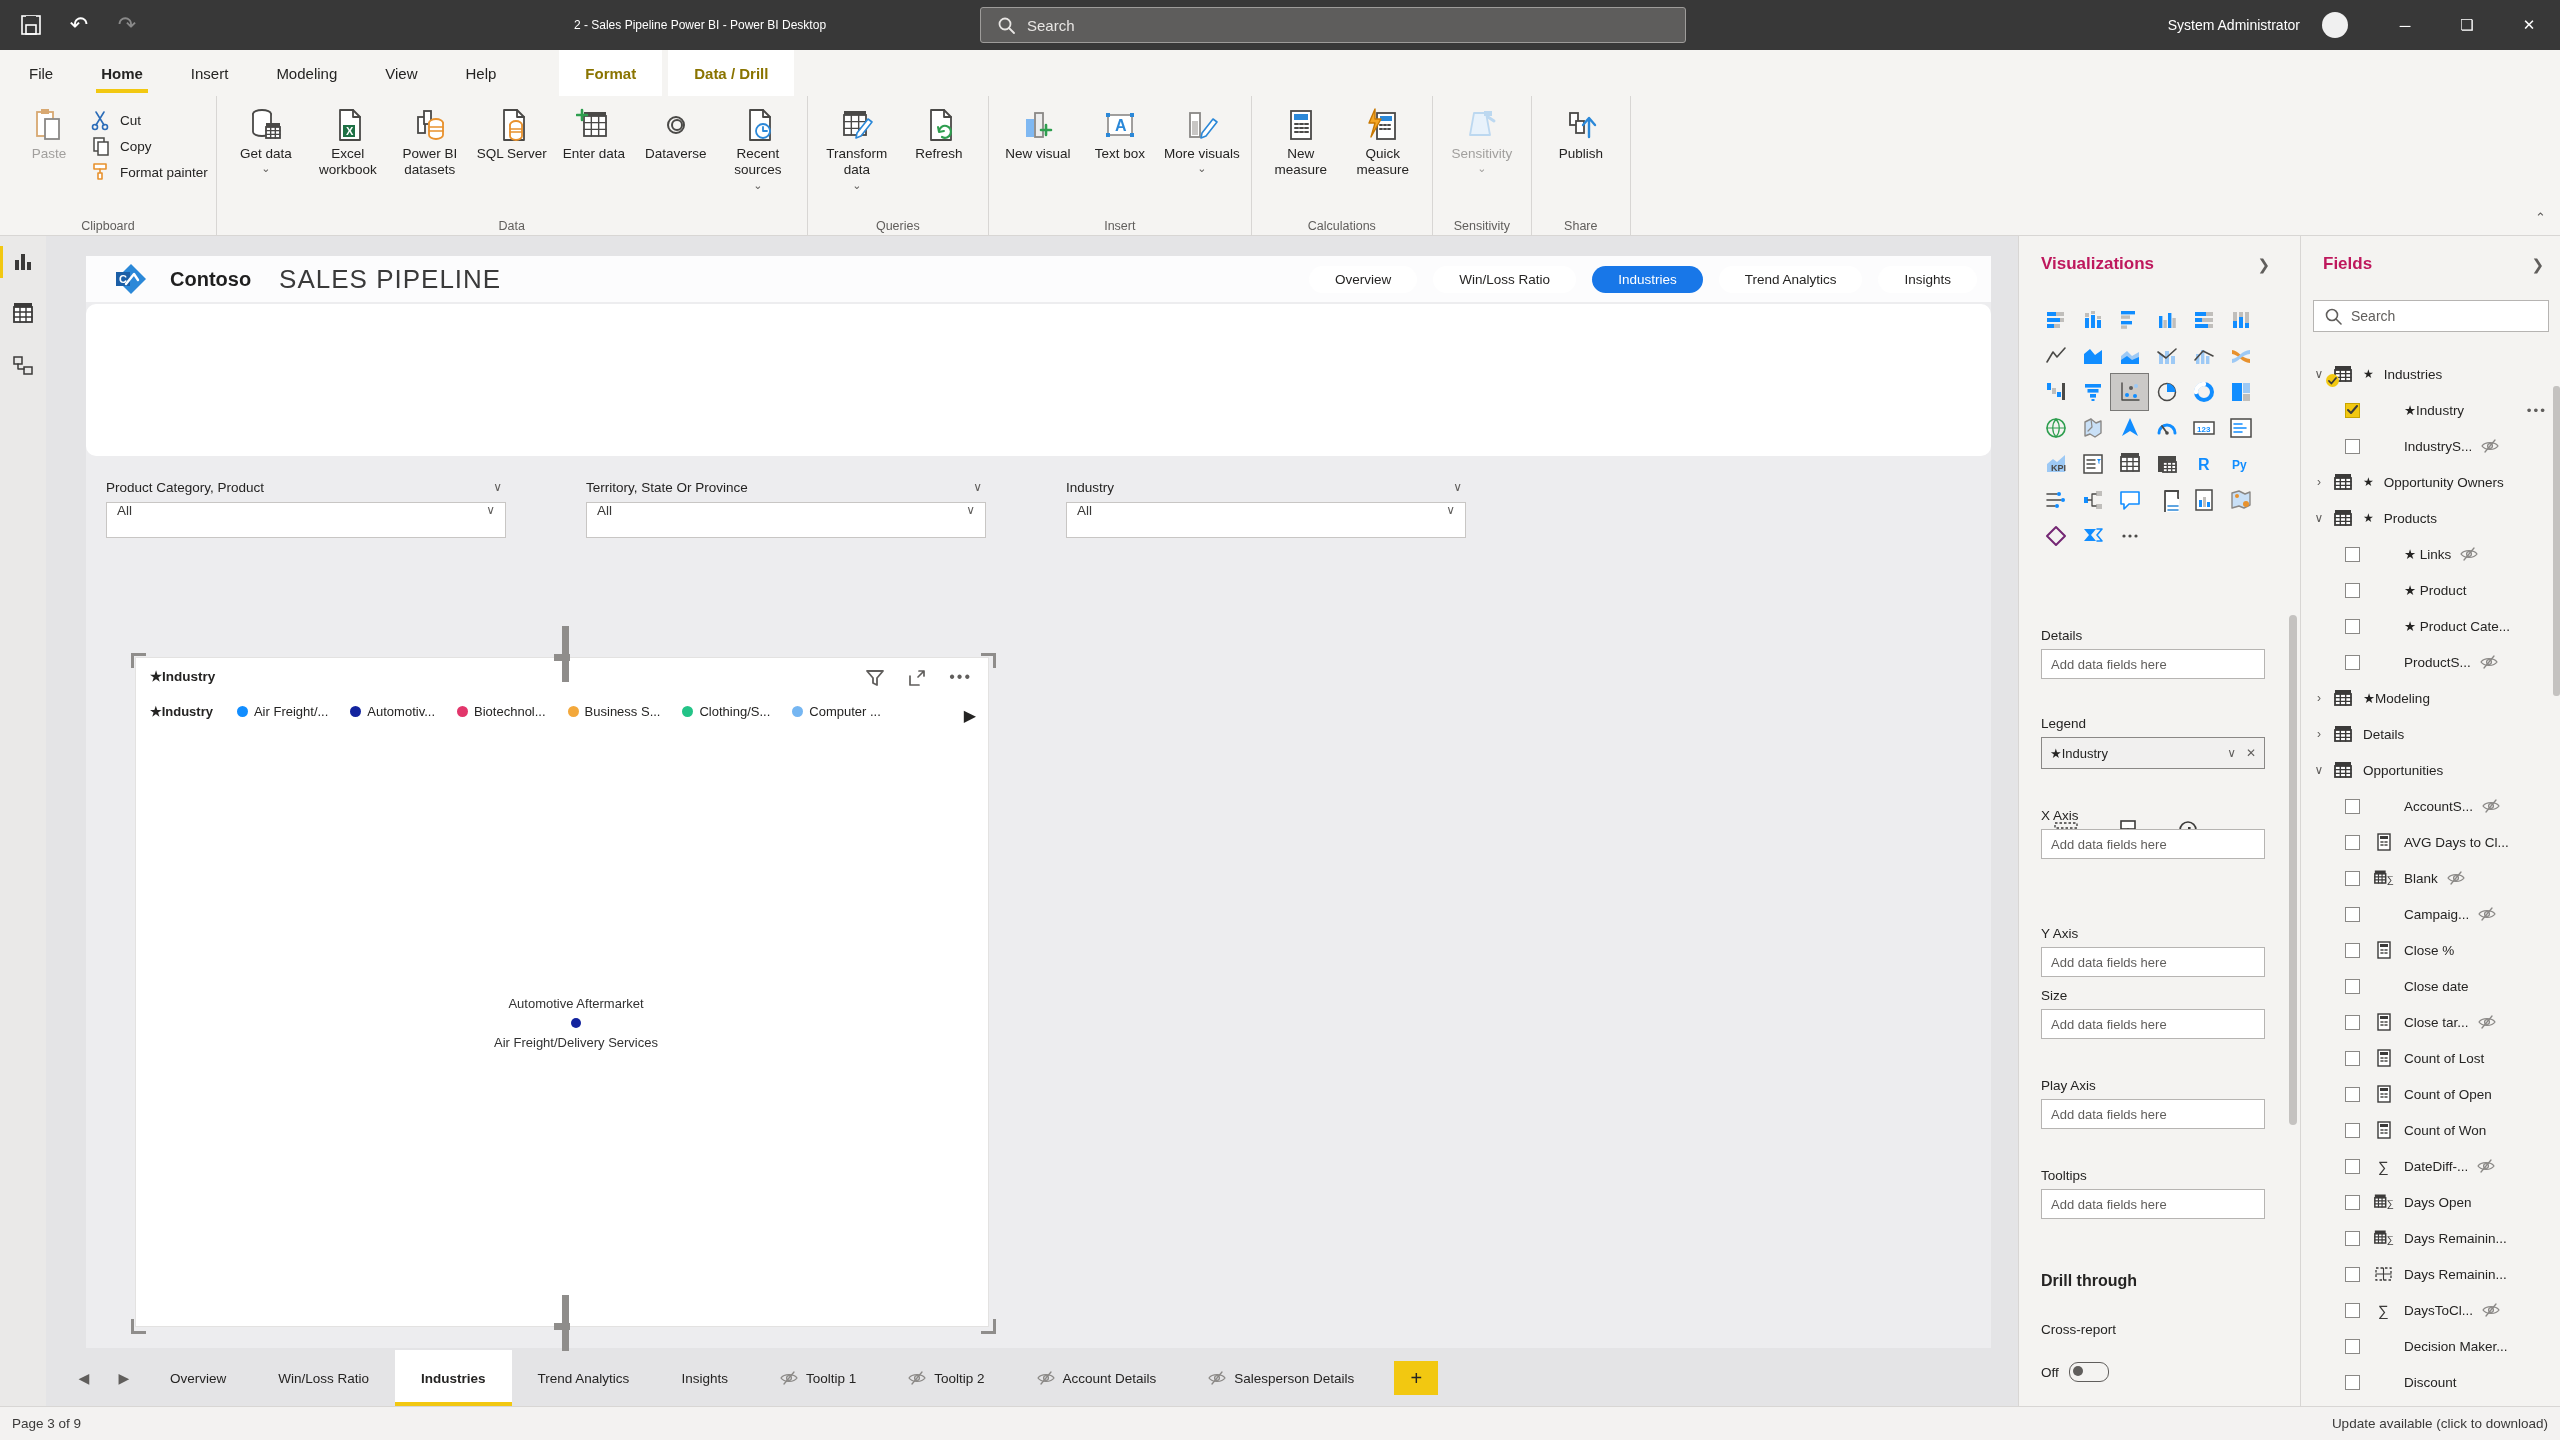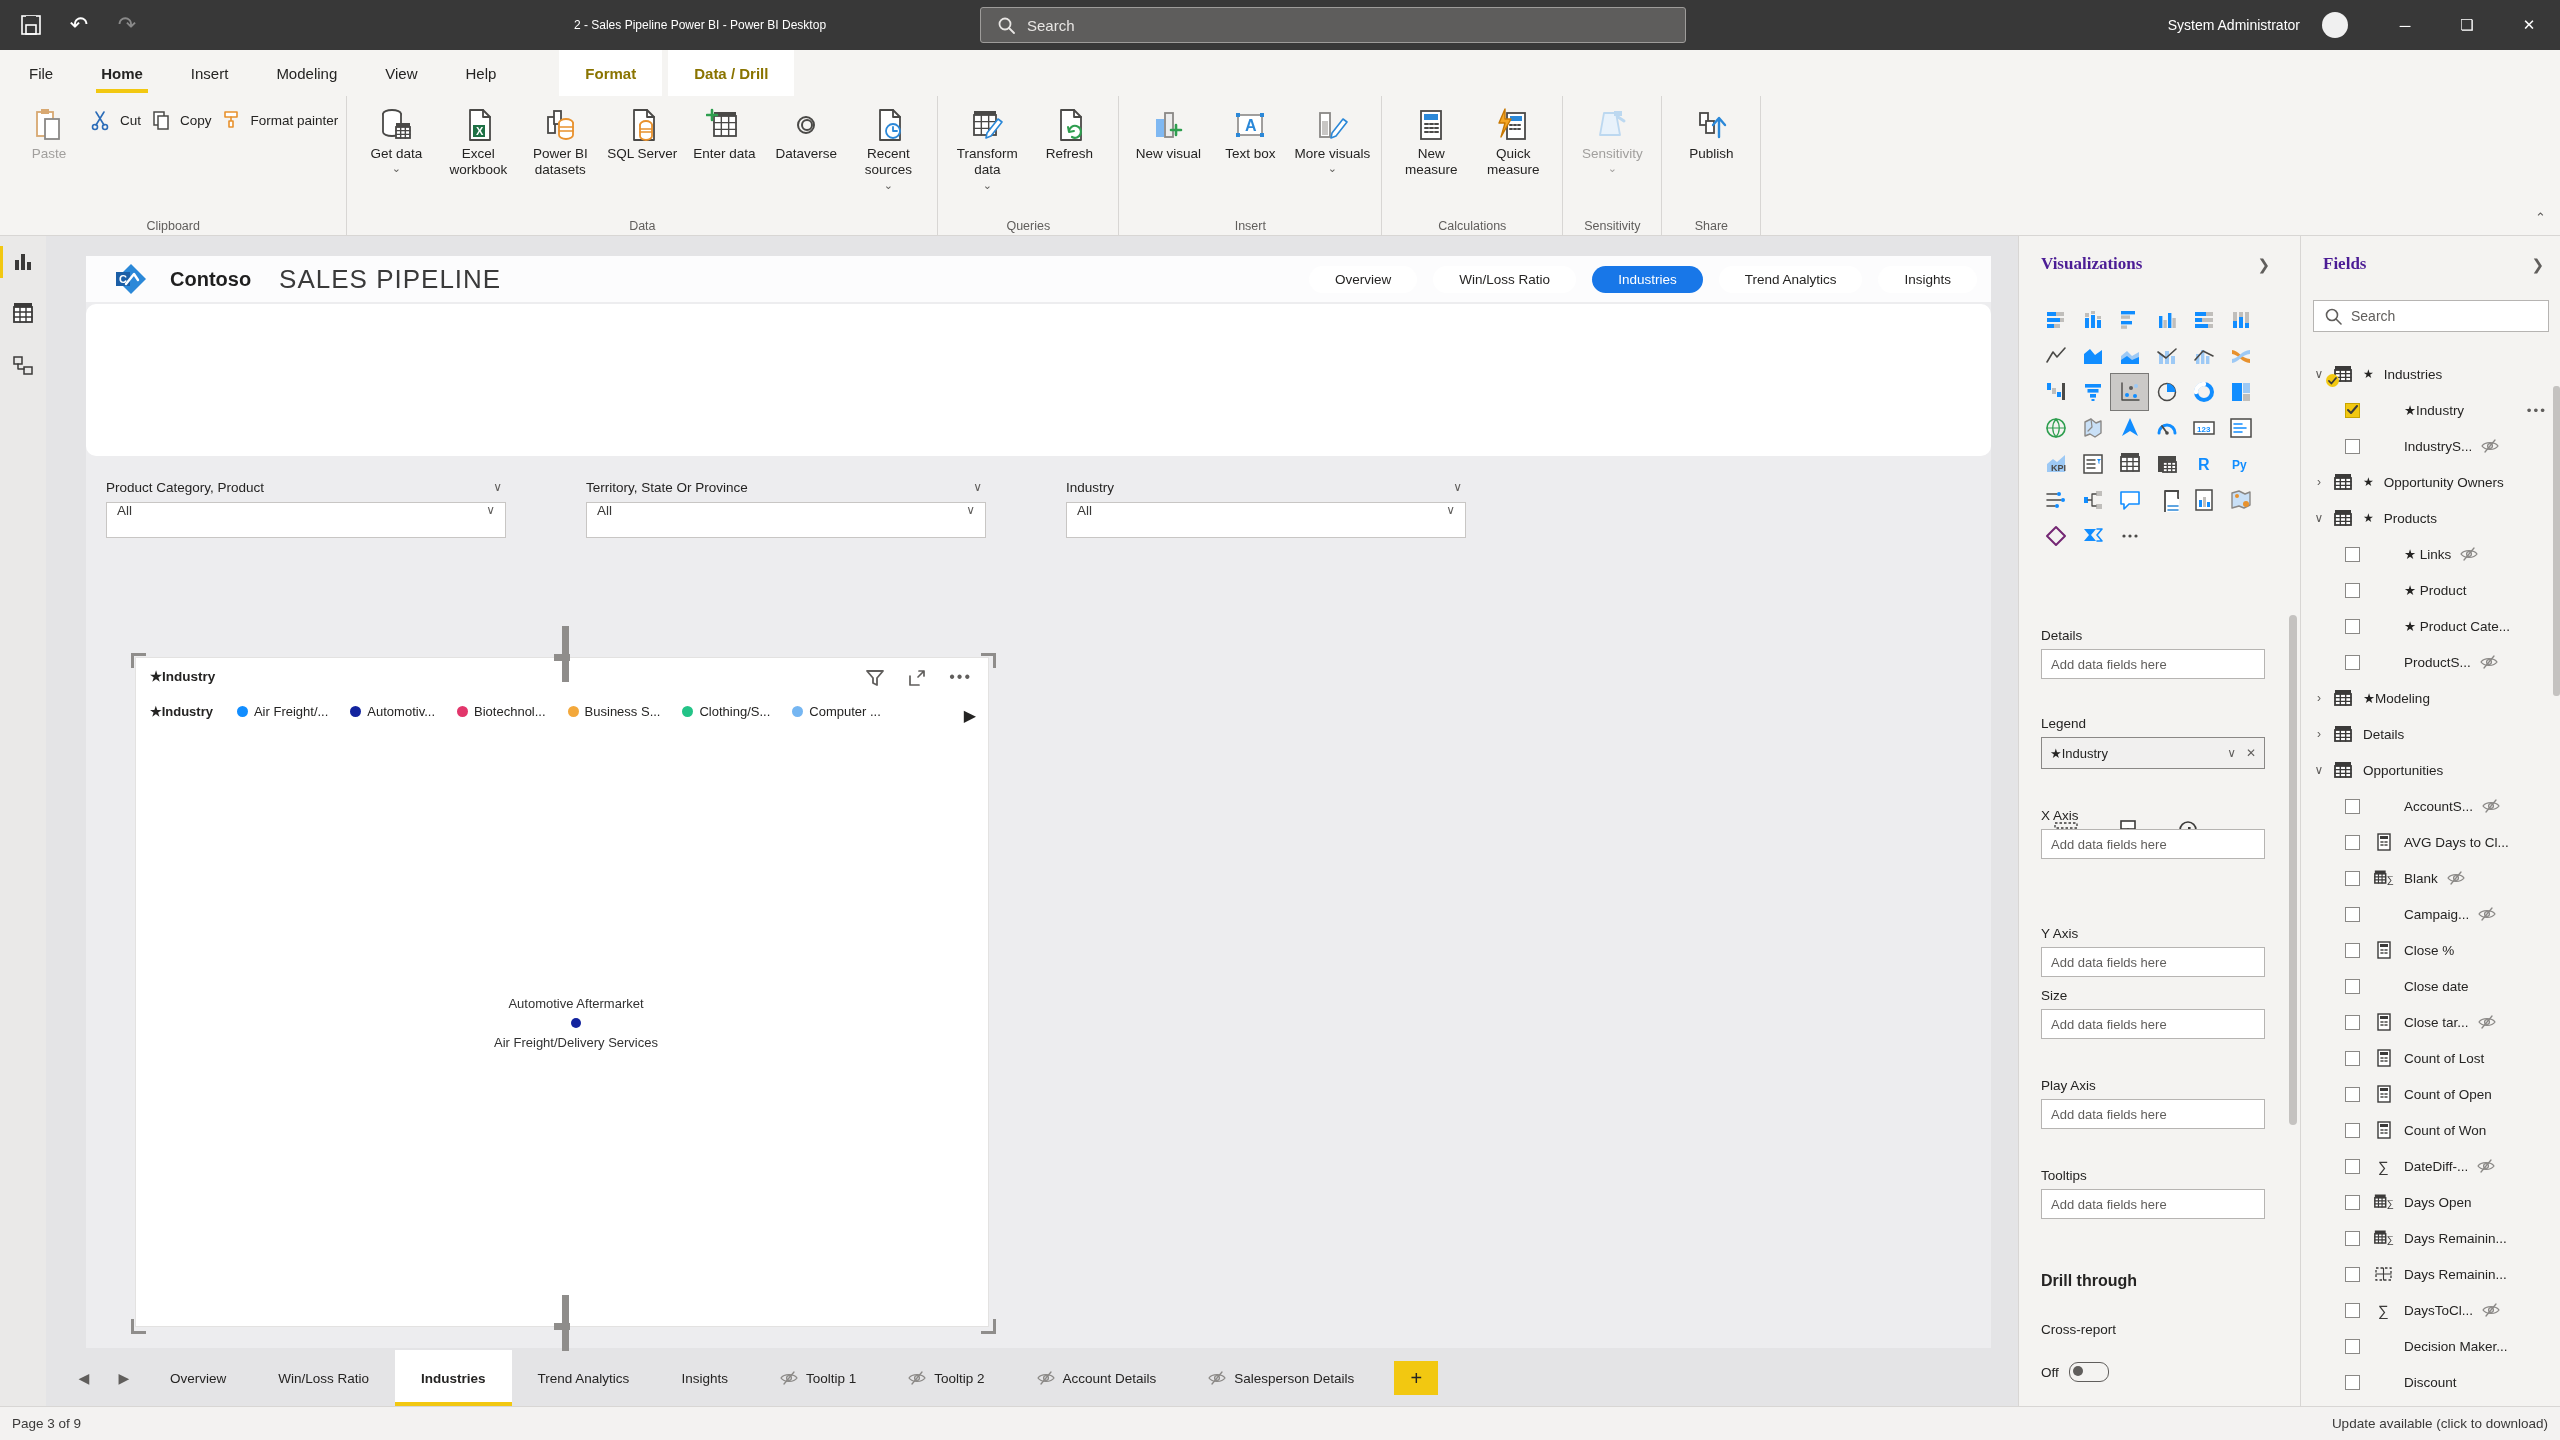--- a/index.html
+++ b/index.html
@@ -18,21 +18,21 @@
   .rtab{display:flex;align-items:center;padding:0 9px;margin-right:30px;font-size:15px;color:#252423;position:relative;cursor:default;}
   .rtab.active{font-weight:bold;}
   .rtab.active::after{content:"";position:absolute;left:4px;right:4px;bottom:3px;height:4px;background:#F2C811;}
   .rtab.ctx{background:#FFFFFF;color:#8A7400;font-weight:bold;margin-right:6px;padding:0 26px;}
   #ribbon{position:absolute;left:0;top:96px;width:2560px;height:140px;background:#F5F4F2;border-bottom:1px solid #D8D6D4;display:flex;box-sizing:border-box;}
   .rgroup{position:relative;display:flex;align-items:flex-start;padding:4px 8px 18px 8px;border-right:1px solid #D8D6D4;}
   .rgroup-label{position:absolute;bottom:2px;left:0;right:0;text-align:center;font-size:12.5px;color:#605E5C;}
   .rbtn{width:82px;display:flex;flex-direction:column;align-items:center;text-align:center;font-size:13.5px;line-height:1.22;color:#252423;padding-top:4px;}
   .rbtn .ric{height:42px;display:flex;align-items:center;justify-content:center;}
   .rbtn.dis{color:#A19F9D;}
-  .rsmall{display:flex;flex-direction:row;justify-content:flex-start;gap:9px;padding-top:8px;}
+  .rsmall{display:flex;flex-direction:column;justify-content:flex-start;gap:2px;padding-top:8px;}
   .rsmall .sbtn{display:flex;align-items:center;gap:8px;font-size:13.5px;color:#252423;height:24px;}
   #ribbon-collapse{position:absolute;right:14px;top:210px;color:#605E5C;font-size:13px;}
   
   #rail{position:absolute;left:0;top:236px;width:46px;height:1170px;background:#EAE9E8;border-right:1px solid #DDDBD9;}
   .rail-item{position:relative;width:46px;height:52px;display:flex;align-items:center;justify-content:center;}
   .rail-item.active::before{content:"";position:absolute;left:0;top:10px;bottom:10px;width:3px;background:#F2C811;}
   
   #workspace{position:absolute;left:46px;top:236px;width:1972px;height:1170px;background:#E4E4E6;}
   #page{position:absolute;left:40px;top:20px;width:1905px;height:1092px;background:#EDEDEF;}
   #page-header{position:absolute;left:0;top:0;width:100%;height:46px;background:#FCFCFD;display:flex;align-items:center;}
@@ -61,21 +61,21 @@
   #vpoint .pdot{width:10px;height:10px;border-radius:50%;margin:7px auto;}
   
   #tabbar{position:absolute;left:0;bottom:0;width:100%;height:56px;display:flex;align-items:stretch;padding-left:18px;box-sizing:border-box;}
   .nav-arrow{align-self:center;color:#605E5C;font-size:14px;width:40px;text-align:center;}
   .ptab{display:flex;align-items:center;gap:8px;padding:0 26px;font-size:13.5px;color:#252423;position:relative;}
   .ptab.active{background:#FFFFFF;font-weight:bold;}
   .ptab.active::after{content:"";position:absolute;left:0;right:0;bottom:0;height:4px;background:#F2C811;}
   #addpage{align-self:center;margin-left:14px;width:44px;height:34px;background:#F2C811;display:flex;align-items:center;justify-content:center;font-size:20px;color:#252423;}
   
   #vizpane{position:absolute;left:2018px;top:236px;width:268px;height:1170px;background:#F4F3F1;border-left:1px solid #D8D6D4;box-sizing:border-box;overflow:hidden;}
-  .pane-title{position:absolute;left:22px;top:18px;font-size:17px;font-weight:bold;color:#4c1d95;font-family:Liberation Serif, serif;}
+  .pane-title{position:absolute;left:22px;top:18px;font-size:17px;font-weight:bold;color:#be185d;}
   .pane-chev{position:absolute;right:16px;top:20px;color:#605E5C;font-size:15px;}
   #vizgrid{position:absolute;left:18px;top:66px;width:226px;display:flex;flex-wrap:wrap;}
   .vcell{width:37px;height:36px;display:flex;align-items:center;justify-content:center;}
   .vcell.selected{background:#CBC9C7;outline:1px solid #7A7977;}
   #viztabs{position:absolute;left:0;top:572px;width:268px;height:46px;display:flex;align-items:center;gap:38px;padding-left:34px;box-sizing:border-box;}
   .viztab{position:relative;height:46px;display:flex;align-items:center;}
   .viztab.active::after{content:"";position:absolute;left:-6px;right:-6px;bottom:0;height:3px;background:#F2C811;}
   .well{position:absolute;left:22px;width:224px;}
   .well .wlabel{font-size:13.5px;color:#252423;}
   .well .wbox{margin-top:6px;height:30px;background:#FFFFFF;border:1px solid #B6B4B2;display:flex;align-items:center;padding:0 9px;font-size:13px;color:#605E5C;box-sizing:border-box;}

